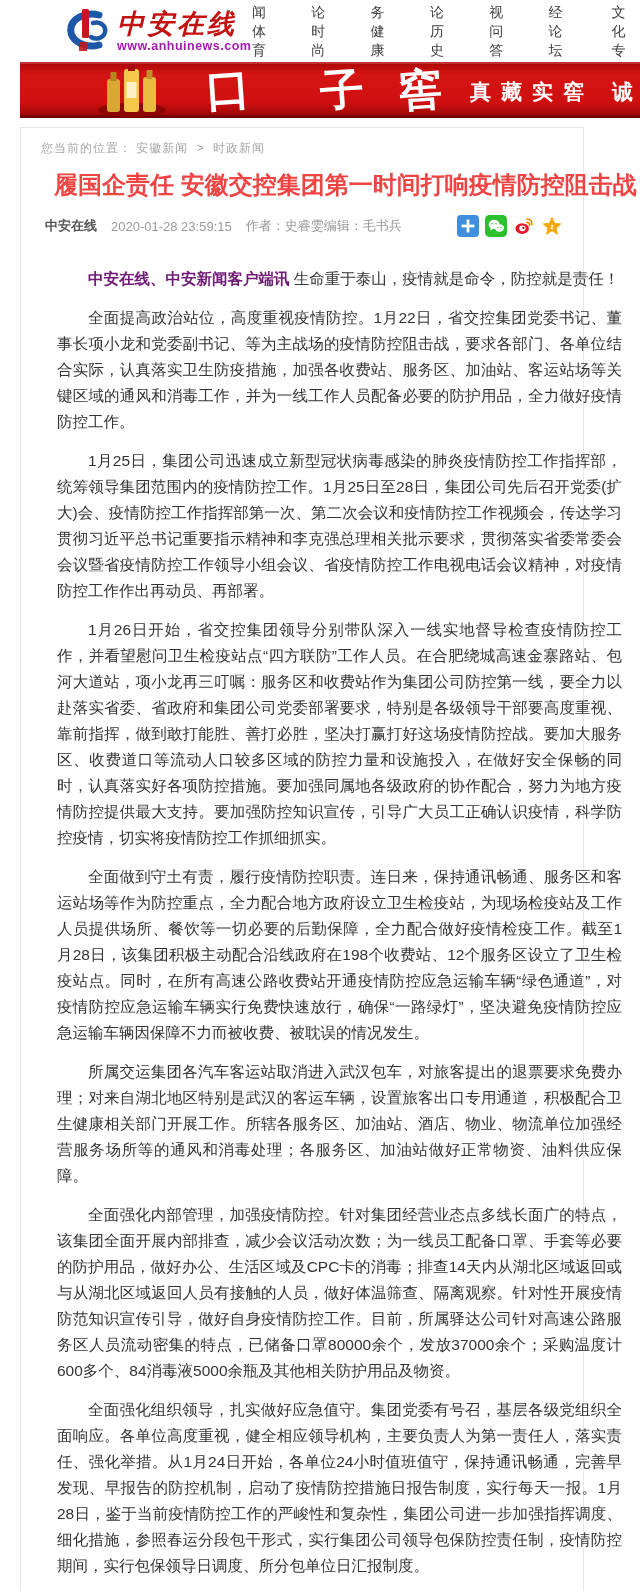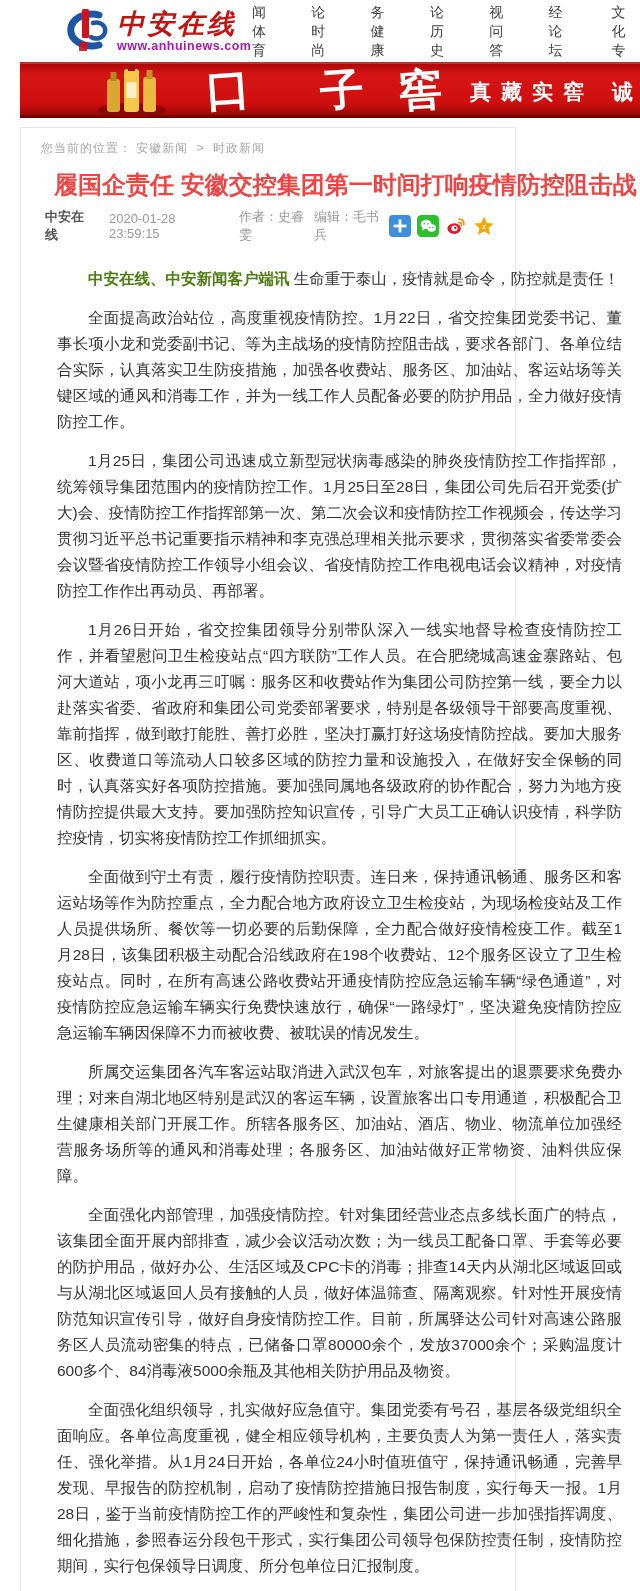--- a/index.html
+++ b/index.html
@@ -27,21 +27,21 @@
     overflow:hidden;}
   .bottles{position:absolute;left:72px;top:2px;}
   .brand-char{position:absolute;top:2px;color:#fff;font-family:"DejaVu Serif",serif;
     font-weight:bold;font-size:44px;line-height:52px;transform:rotate(-4deg);}
   .bc0{left:186px}.bc1{left:300px}.bc2{left:378px}
   .banner-slogan{position:absolute;left:450px;top:16px;color:#fff;font-weight:bold;
     font-size:21px;letter-spacing:10px;white-space:nowrap;}
   .banner-slogan-tail{position:absolute;left:592px;top:16px;color:#fff;font-weight:bold;font-size:21px;}
 
   
-  .content{position:absolute;left:20px;top:127px;width:496px;height:1464px;
+  .content{position:absolute;left:20px;top:127px;width:564px;height:1464px;
     box-sizing:border-box;border:1px solid #e7e7e7;border-bottom:none;
     padding:12px 18px 0 20px;background:#fff;}
 
   .breadcrumb{font-size:12px;color:#a6a6a6;letter-spacing:1px;height:15px;}
   .breadcrumb a{color:#a6a6a6;}
   .crumb-sep{margin:0 4px;}
 
   .article-title{margin:14px 0 0 13px;font-size:24px;line-height:32px;font-weight:bold;
     color:#ef4444;letter-spacing:0px;white-space:nowrap;}
 
@@ -51,21 +51,21 @@
   .meta-time{margin-right:14px;}
   .meta-author{}
   .share{margin-left:auto;display:flex;gap:6px;align-items:center;padding-right:2px;}
   .share .ic{width:22px;height:22px;display:block;}
   .share svg{width:22px;height:22px;display:block;}
 
   
   .article-body{margin-top:28px;padding-left:16px;width:565px;
     font-size:15.5px;line-height:26px;color:#333;text-align:justify;}
   .article-body p{margin:0 0 13px;text-indent:2em;}
-  .lead b{color:#4d7c0f;}
+  .lead b{color:#701a75;}
 </style>
 </head>
 <body>
 
 <div class="header">
   <a class="logo">
     <span>
       <svg width="58" height="50" viewBox="0 0 58 50">
         <path d="M44 11 A 21 16 0 1 0 44 41" fill="none" stroke="#1e57a5" stroke-width="7" stroke-linecap="round"></path>
         <path d="M38 19 A 9 8 0 1 1 36 33" fill="none" stroke="#1e57a5" stroke-width="4.5" stroke-linecap="round"></path>

